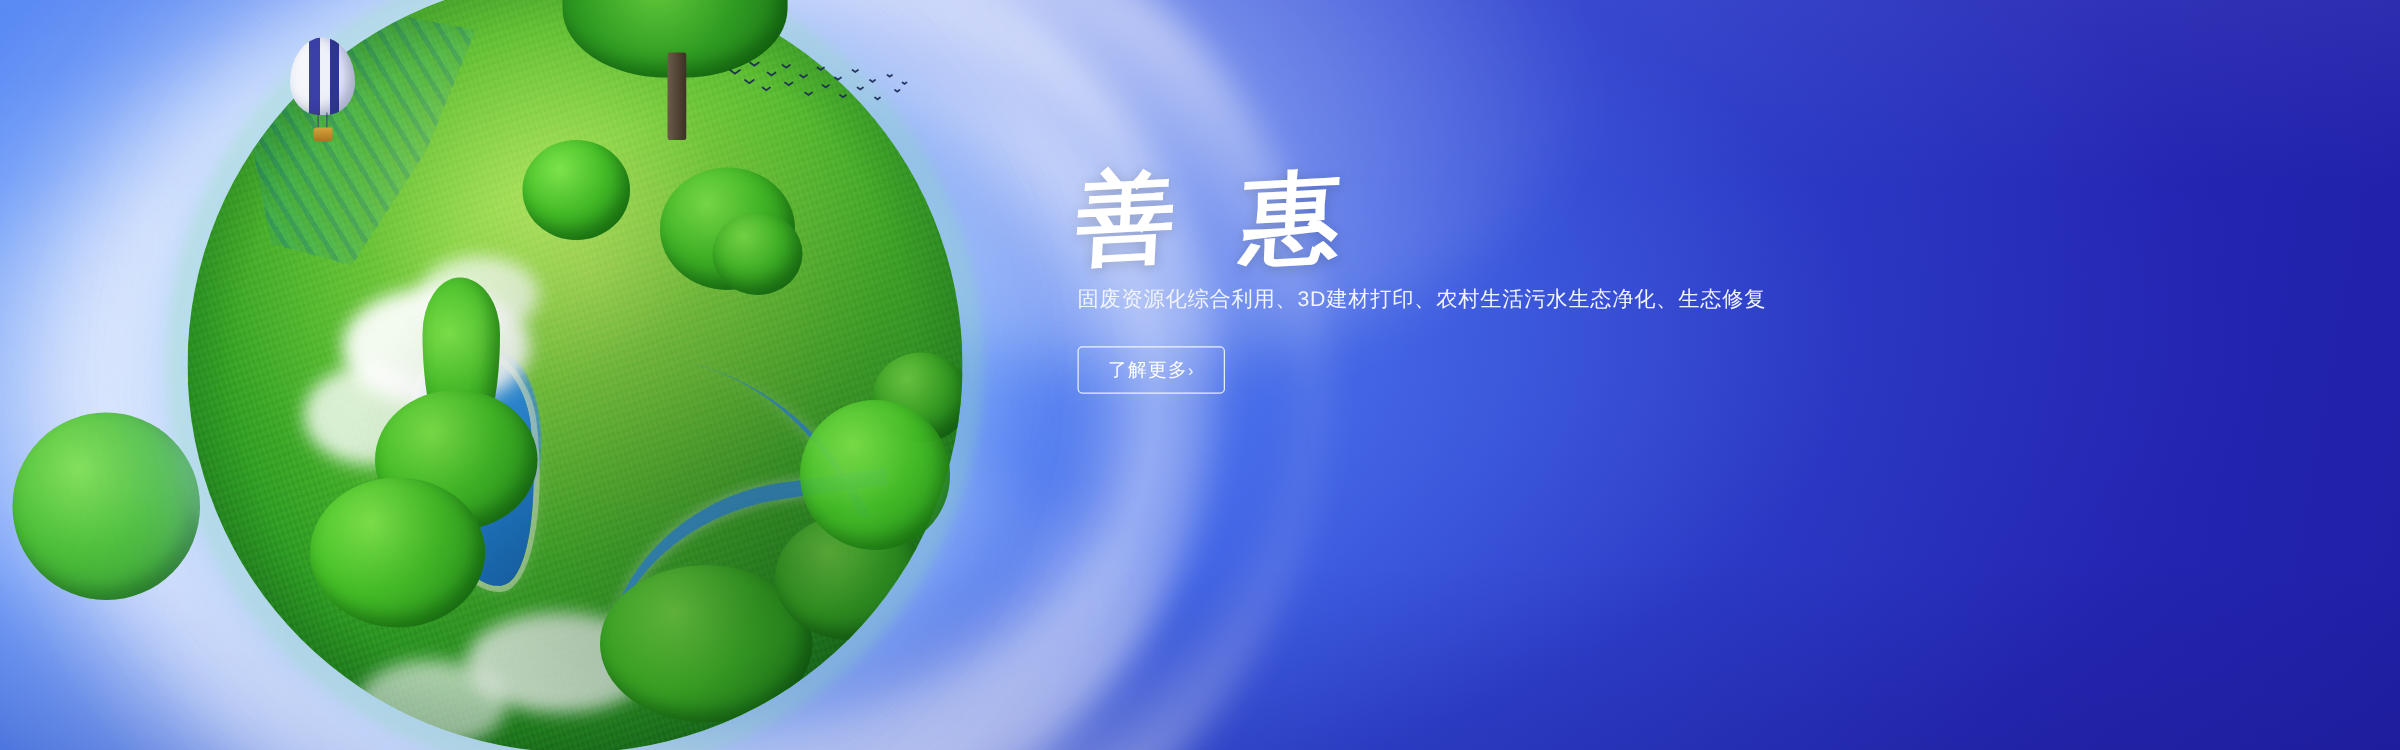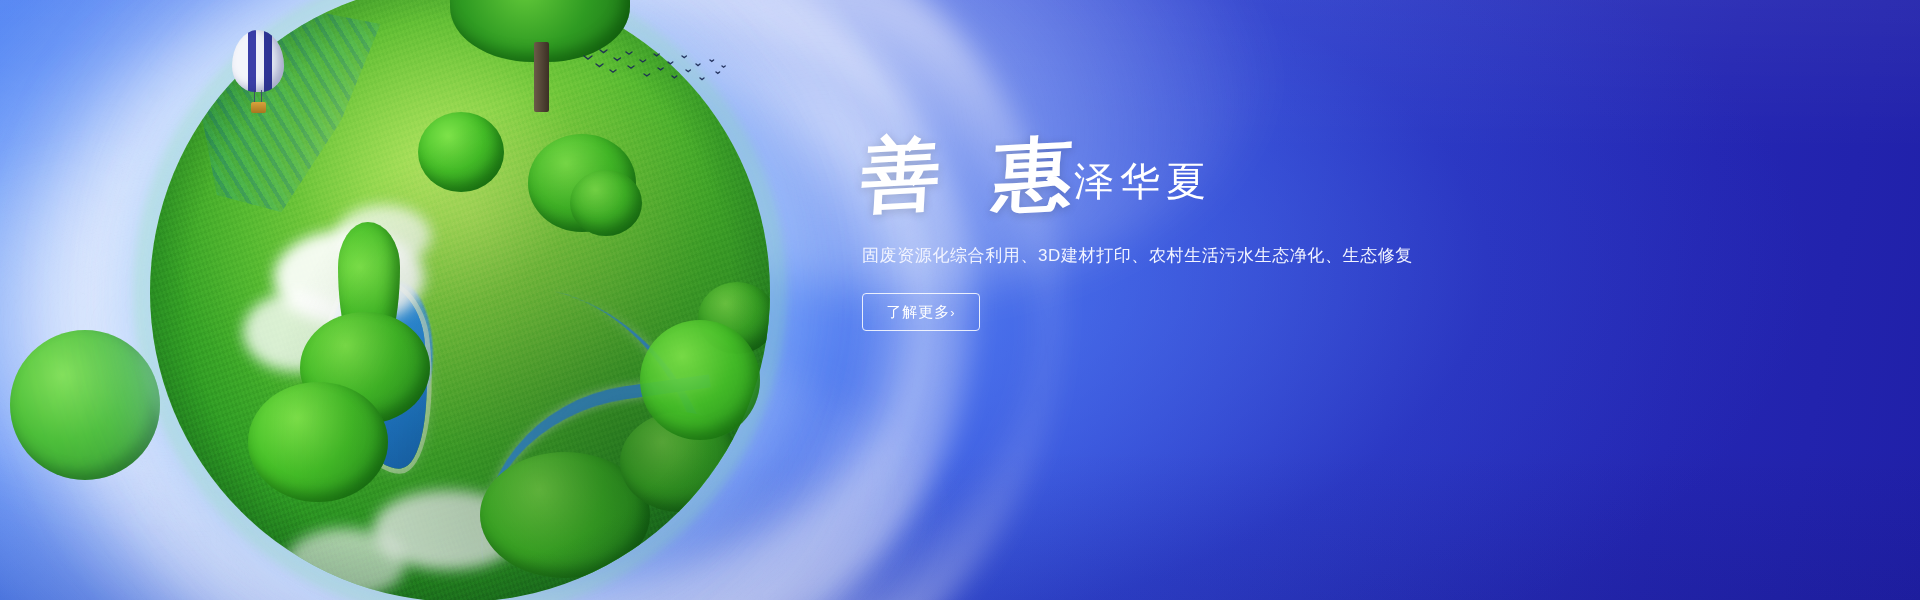--- a/index.html
+++ b/index.html
@@ -238,21 +238,21 @@
   }
   .gap{ display:inline-block; width:52px; }
 
   .tagline{
     margin-top:16px;
     font-size:26px; font-weight:400;
     letter-spacing:8px;
     white-space:nowrap;
   }
   .desc{
-    margin-top:32px;
+    margin-top:16px;
     font-size:17px; font-weight:400;
     letter-spacing:.6px;
     white-space:nowrap;
     color:#f2f4ff;
   }
   .cta{
     display:inline-flex; align-items:center; justify-content:center;
     gap:0;
     margin-top:26px;
     width:118px; height:38px;
@@ -373,21 +373,20 @@
         <path d="M142 20 l1.6 1.2 l1.6 -1.2"></path>
     </g>
   </svg>
 
   <div class="copy">
 
     <div class="headline">
       <span class="brush">善</span>
       <span class="gap"></span>
       <span class="brush">惠</span>
-      <span class="brush-sub">泽华夏</span>
     </div>
 
 
     <div class="desc">固废资源化综合利用、3D建材打印、农村生活污水生态净化、生态修复</div>
 
     <a href="#" class="cta">
       <span>了解更多</span>
       <span class="chev">›</span>
     </a>
 

